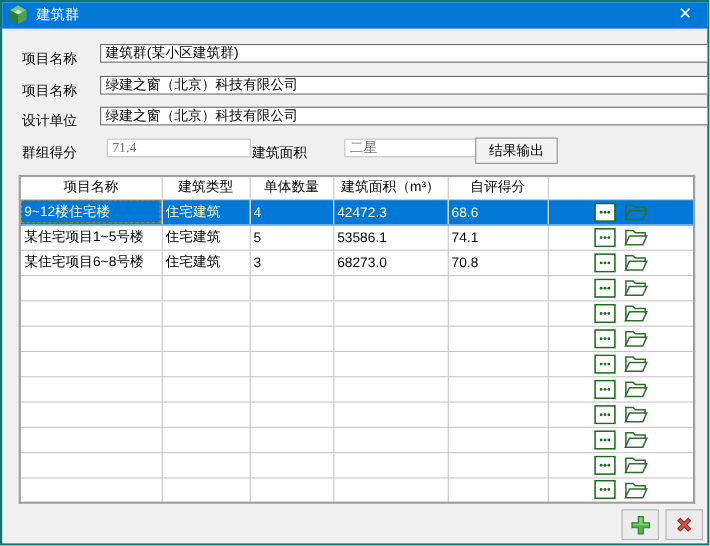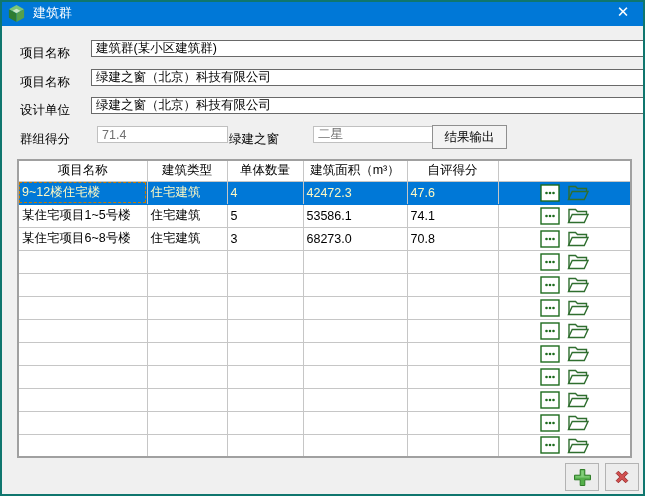--- a/index.html
+++ b/index.html
@@ -9,21 +9,21 @@
   .titlebar { position:absolute; left:0; top:-2px; right:0; height:26px; background:#0078d7;
               display:flex; align-items:center; padding-left:7px; margin:0 -2px; width:645px;}
   .titlebar .app-icon { width:19px; height:19px; display:block; }
   .titlebar .title { color:#ffffff; font-size:13px; margin-left:7px; }
   .close-btn { position:absolute; right:2px; top:0; width:40px; height:24px; color:#ffffff;
                font-size:15px; display:flex; align-items:center; justify-content:center; cursor:default; }
   .lbl { position:absolute; left:18px; font-size:12.5px; color:#000; }
   .txt { position:absolute; left:66px; width:562px; height:17px; border:1px solid #696969;
          background:#fff; font-size:12.5px; padding:1px 4px;
          font-family:"Liberation Sans","DejaVu Sans",sans-serif; color:#000;margin-left:23px; }
-  .txt.ro { border:1px solid #c0c0c0; color:#707070; }
+  .txt.ro { border:1px solid #c0c0c0; color:#707070;font-family:Liberation Serif, serif; }
   .btn { background:#efefef; border:1px solid #a9a9a9; font-size:12.5px;
          font-family:"Liberation Sans","DejaVu Sans",sans-serif; color:#000000; }
   .btn-export { position:absolute; left:430px; top:123px; width:75px; height:24px;
                 border:1px solid #8f8f8f; background:#f3f3f3; }
   table.grid { position:absolute; left:15px; top:157px; width:615px; border-collapse:collapse;
                table-layout:fixed; background:#fff; border:2px solid #a0a0a0; font-size:12.5px; }
   .grid th { height:21px; font-weight:normal; text-align:center; border:1px solid #c6c6c6;
              background:#fff; color:#000; overflow:hidden; white-space:nowrap; }
   .grid td { height:23px; border:1px solid #c6c6c6; padding:0 3px; overflow:hidden;
              white-space:nowrap; color:#000; }
@@ -60,21 +60,21 @@
 
   <span class="lbl" style="top:72px">项目名称</span>
   <input class="txt" style="top: 67px;" value="绿建之窗（北京）科技有限公司">
 
   <span class="lbl" style="top:100px">设计单位</span>
   <input class="txt" style="top: 95px;" value="绿建之窗（北京）科技有限公司">
 
   <span class="lbl" style="top:129px">群组得分</span>
   <input class="txt ro" style="top: 124px; left: 72px; width: 131px;" readonly="" value="71.4">
 
-  <span class="lbl" style="top:129px; left:227px">绿建之窗</span>
+  <span class="lbl" style="top:129px; left:227px">建筑面积</span>
   <input class="txt ro" style="top: 124px; left: 288px; width: 122px;" readonly="" value="二星">
 
   <button class="btn btn-export">结果输出</button>
 
   <table class="grid">
     <colgroup>
       <col style="width:129px">
         <col style="width:80px">
         <col style="width:76px">
       <col style="width:104px">
@@ -90,21 +90,21 @@
         <th>自评得分</th>
         <th></th>
       </tr>
     </thead>
     <tbody>
         <tr class="selected">
       <td class="focus-cell">9~12楼住宅楼</td>
       <td>住宅建筑</td>
       <td>4</td>
       <td>42472.3</td>
-      <td>47.6</td>
+      <td>68.6</td>
       <td class="actions">
         <div class="action-wrap">
           <span class="icon-btn">
             <svg width="20" height="18" viewBox="0 0 20 18">
               <rect x="1" y="1" width="18" height="16" fill="#ffffff" stroke="#1d6b1d" stroke-width="1.4"></rect>
               <circle cx="6.5" cy="9" r="1.3" fill="#1d6b1d"></circle>
               <circle cx="10" cy="9" r="1.3" fill="#1d6b1d"></circle>
               <circle cx="13.5" cy="9" r="1.3" fill="#1d6b1d"></circle>
             </svg>
           </span>

